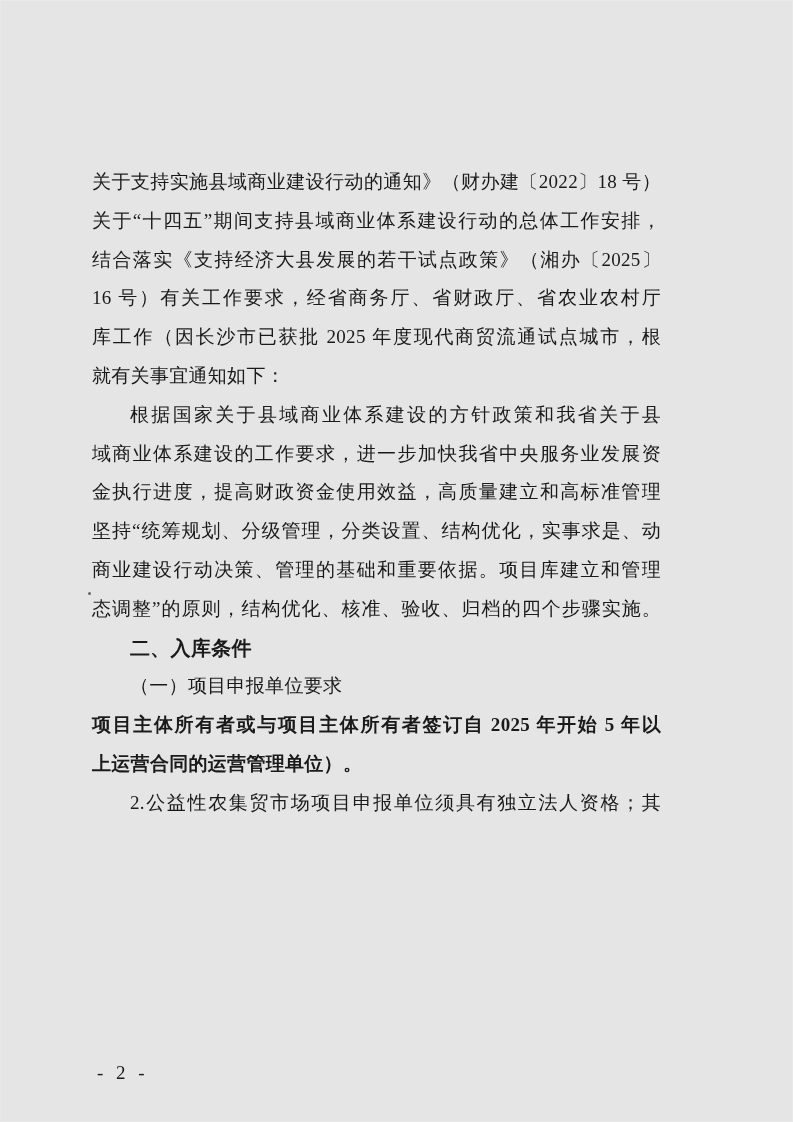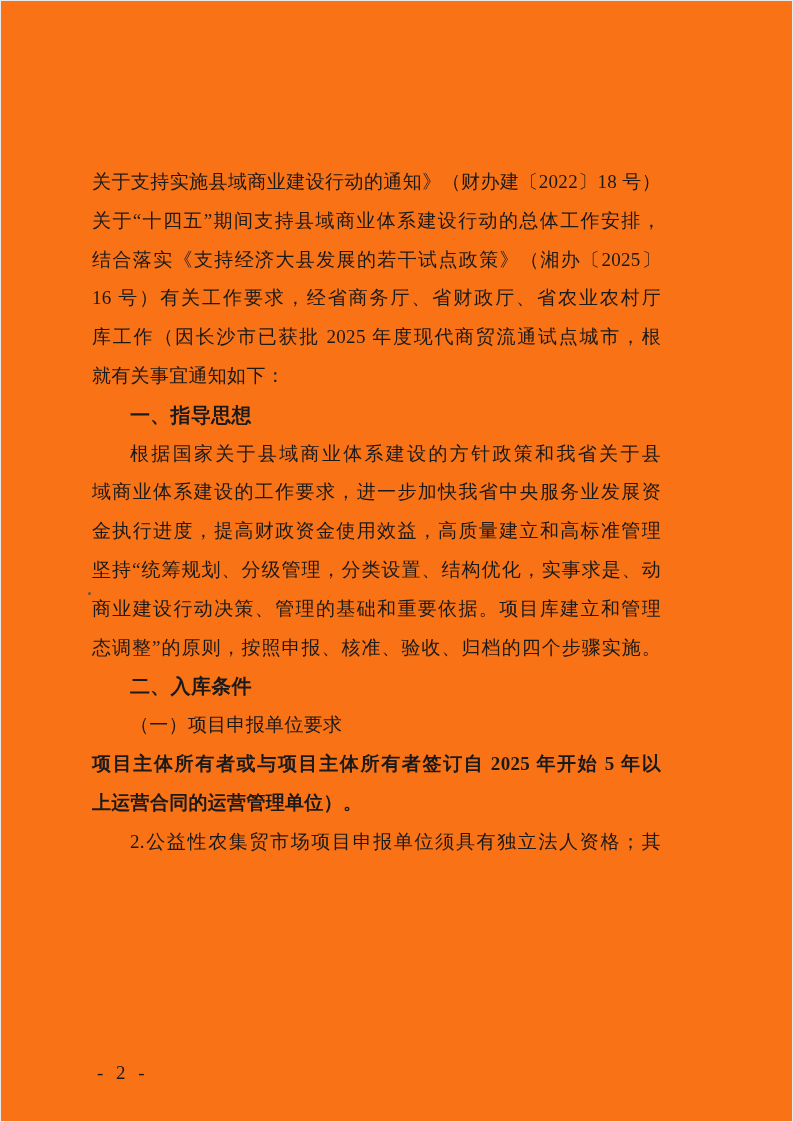--- a/index.html
+++ b/index.html
@@ -4,21 +4,21 @@
 <style>
   html, body {
     margin: 0;
     padding: 0;
     background: #ffffff;
   }
   .page {
     position: relative;
     width: 793px;
     height: 1122px;
-    background: #f97316;
+    background: #e5e5e5;
     overflow: hidden;
     box-shadow: inset 0 0 0 1px #e9e9e9;
     color: #1a1a1a;
   }
   .text-block {
     position: absolute;
     left: 92px;
     top: 163px;
     width: 569px;
   }
@@ -74,27 +74,26 @@
 <body>
 
 <div class="page">
   <div class="text-block">
       <div class="line body just">关于支持实施县域商业建设行动的通知》（财办建〔2022〕18 号）</div>
       <div class="line body just">关于“十四五”期间支持县域商业体系建设行动的总体工作安排，</div>
       <div class="line body just">结合落实《支持经济大县发展的若干试点政策》（湘办〔2025〕</div>
       <div class="line body just">16 号）有关工作要求，经省商务厅、省财政厅、省农业农村厅</div>
       <div class="line body just">库工作（因长沙市已获批 2025 年度现代商贸流通试点城市，根</div>
       <div class="line body">就有关事宜通知如下：</div>
-      <div class="line heading indent">一、指导思想</div>
       <div class="line body indent just">根据国家关于县域商业体系建设的方针政策和我省关于县</div>
       <div class="line body just">域商业体系建设的工作要求，进一步加快我省中央服务业发展资</div>
       <div class="line body just">金执行进度，提高财政资金使用效益，高质量建立和高标准管理</div>
       <div class="line body just">坚持“统筹规划、分级管理，分类设置、结构优化，实事求是、动</div>
       <div class="line body just">商业建设行动决策、管理的基础和重要依据。项目库建立和管理</div>
-      <div class="line body just">态调整”的原则，按照申报、核准、验收、归档的四个步骤实施。</div>
+      <div class="line body just">态调整”的原则，结构优化、核准、验收、归档的四个步骤实施。</div>
       <div class="line heading indent">二、入库条件</div>
       <div class="line kaiti indent">（一）项目申报单位要求</div>
       <div class="line bold just">项目主体所有者或与项目主体所有者签订自 2025 年开始 5 年以</div>
       <div class="line bold">上运营合同的运营管理单位）。</div>
       <div class="line body indent just">2.公益性农集贸市场项目申报单位须具有独立法人资格；其</div>
     </div>
   <div class="speck"></div>
   <div class="pagenum">- 2 -</div>
 </div>
 

